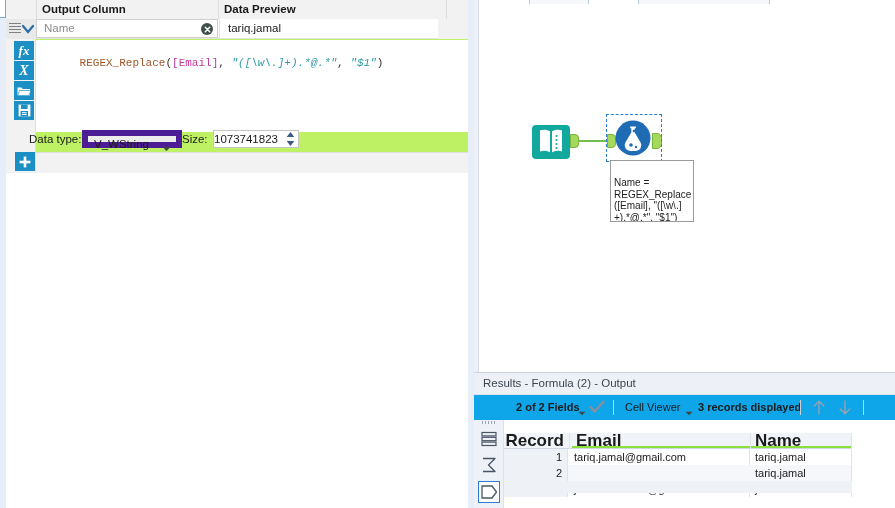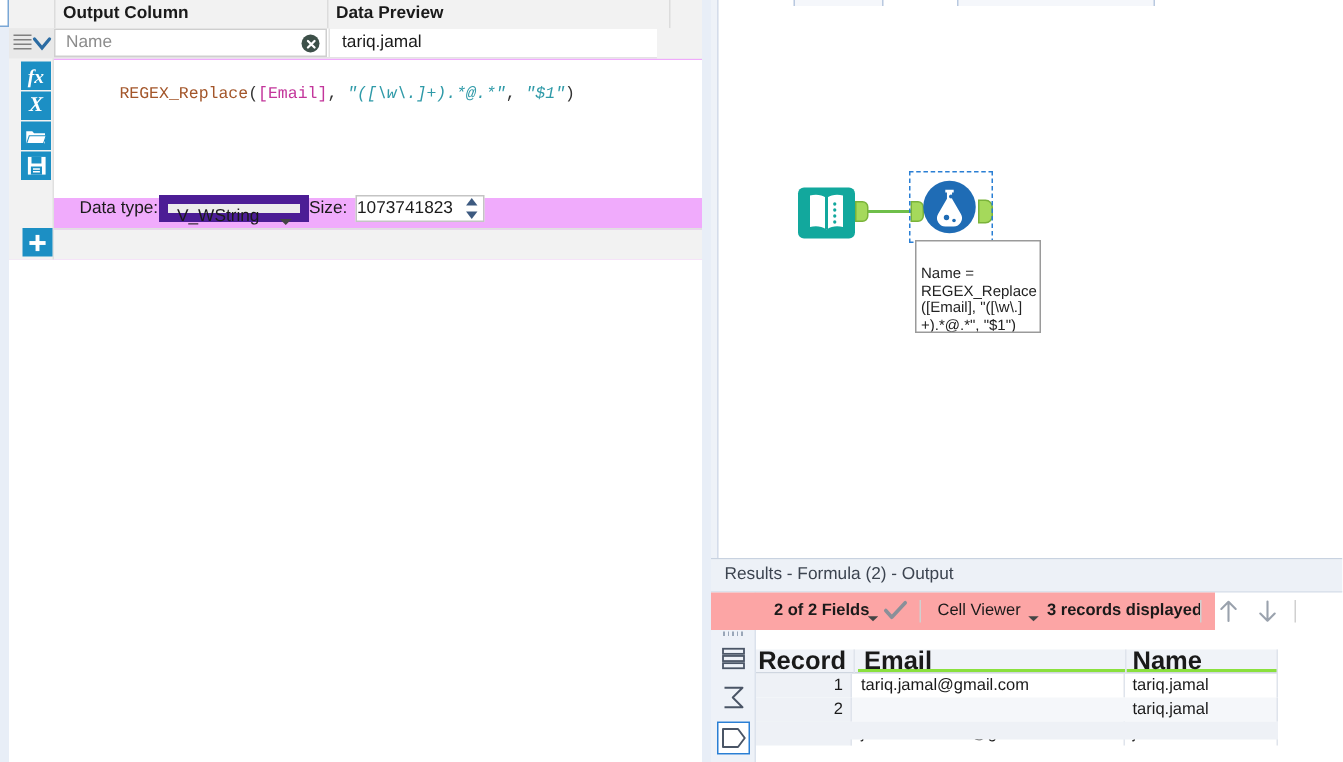--- a/index.html
+++ b/index.html
@@ -7,21 +7,21 @@
   body{
     width:895px;height:508px;overflow:hidden;
     background:#ffffff;
     font-family:"Liberation Sans", sans-serif;
     font-size:11px;color:#222;
     -webkit-font-smoothing:antialiased;
   }
   .root{position:relative;width:895px;height:508px;}
 
   
-  .cfg-panel{position:absolute;left:0;top:0;width:474px;height:386px;background:#f0abfc;}
+  .cfg-panel{position:absolute;left:0;top:0;width:474px;height:386px;background:#bef264;}
   .cfg-edge{position:absolute;left:0;top:0;width:6px;height:508px;background:#e8eef7;}
   .cfg-edge2{position:absolute;left:0;top:0;width:6px;height:18px;background:#ffffff;border-right:1px solid #7aa7d6;border-bottom:1px solid #7aa7d6;box-sizing:border-box;}
 
   .cfg-head{position:absolute;left:6px;top:0;width:468px;height:19px;background:#f2f2f2;border-bottom:1px solid #d6d6d6;}
   .cfg-head .cell{position:absolute;top:0;height:19px;line-height:19px;font-weight:bold;font-size:11.5px;color:#1a1a1a;}
   .cfg-head .sep{position:absolute;top:0;width:1px;height:19px;background:#dcdcdc;}
   .hc-out{left:36px;}
   .hc-prev{left:218px;}
 
   .gutter{position:absolute;left:6px;top:19px;width:30px;height:154px;background:#f2f2f2;border-right:1px solid #e0e0e0;box-sizing:border-box;}
@@ -61,21 +61,21 @@
   
   .formula{position:absolute;left:36px;top:40px;width:438px;height:92px;background:#ffffff;
            font-family:"Liberation Mono", monospace;font-size:11px;padding:5px 0 0 4px;box-sizing:border-box;
            white-space:pre;letter-spacing:0px;}
   .tok-fn{color:#a3562a;}
   .tok-punc{color:#333;}
   .tok-field{color:#c3369b;}
   .tok-str{color:#2f9aa8;font-style:italic;}
 
   
-  .dtrow{position:absolute;left:48px;top:130px;width:438px;height:22px;}
+  .dtrow{position:absolute;left:24px;top:130px;width:438px;height:22px;}
   .lbl{position:absolute;top:3px;font-size:11.5px;color:#1a1a1a;}
   .lbl-dt{left:5px;}
   .lbl-size{left:158px;}
   .select{position:absolute;left:58px;top:0px;width:100px;height:18px;background:#ececec;border:6px solid #4c1d95;
           box-sizing:border-box;}
   .select .val{position:absolute;left:6px;top:0;line-height:16px;font-size:11.5px;color:#1a1a1a;}
   .select .caret{position:absolute;right:5px;top:6px;}
   .spinbox{position:absolute;left:189px;top:0px;width:86px;height:18px;background:#fff;border:1px solid #c4c4c4;box-sizing:border-box;}
   .spinbox .val{position:absolute;left:0;right:16px;top:0;line-height:16px;text-align:left;font-size:11.5px;color:#1a1a1a;}
   .spin{position:absolute;right:1px;top:0px;width:13px;height:16px;}
@@ -105,21 +105,21 @@
 
   .annot{position:absolute;left:610px;top:160px;width:84px;height:62px;background:#ffffff;border:1px solid #9a9a9a;
          box-sizing:border-box;padding:16px 3px;font-size:10px;line-height:11.6px;color:#222;
          font-family:"Liberation Sans", sans-serif;white-space:pre-line;overflow:hidden;}
 
   
   .results{position:absolute;left:474px;top:372px;width:421px;height:136px;background:#ffffff;
            border-top:1px solid #c8d2e0;box-sizing:border-box;}
   .res-title{position:absolute;left:0;top:0;width:421px;height:22px;background:#edf1f7;border-bottom:1px solid #dbe2ec;
              box-sizing:border-box;line-height:21px;padding-left:9px;font-size:11.5px;color:#3c4450;}
-  .res-toolbar{position:absolute;left:0;top:22px;width:336px;height:25px;background:#fca5a5;}
+  .res-toolbar{position:absolute;left:0;top:22px;width:421px;height:25px;background:#0ea5e9;}
   .tb-item{position:absolute;top:0;height:25px;line-height:25px;font-size:11px;color:#1a1a1a;}
   .tb-fields{left:42px;font-weight:bold;}
   .tb-caret1{position:absolute;left:104px;top:11px;}
   .tb-check{position:absolute;left:115px;top:5px;}
   .tb-div1{position:absolute;left:139px;top:5px;width:1px;height:15px;background:#d0d0d0;}
   .tb-cellv{left:151px;}
   .tb-caret2{position:absolute;left:211px;top:11px;}
   .tb-records{left:224px;font-weight:bold;}
   .tb-div2{position:absolute;left:326px;top:5px;width:1px;height:15px;background:#d0d0d0;}
   .tb-up{position:absolute;left:337px;top:4px;}

